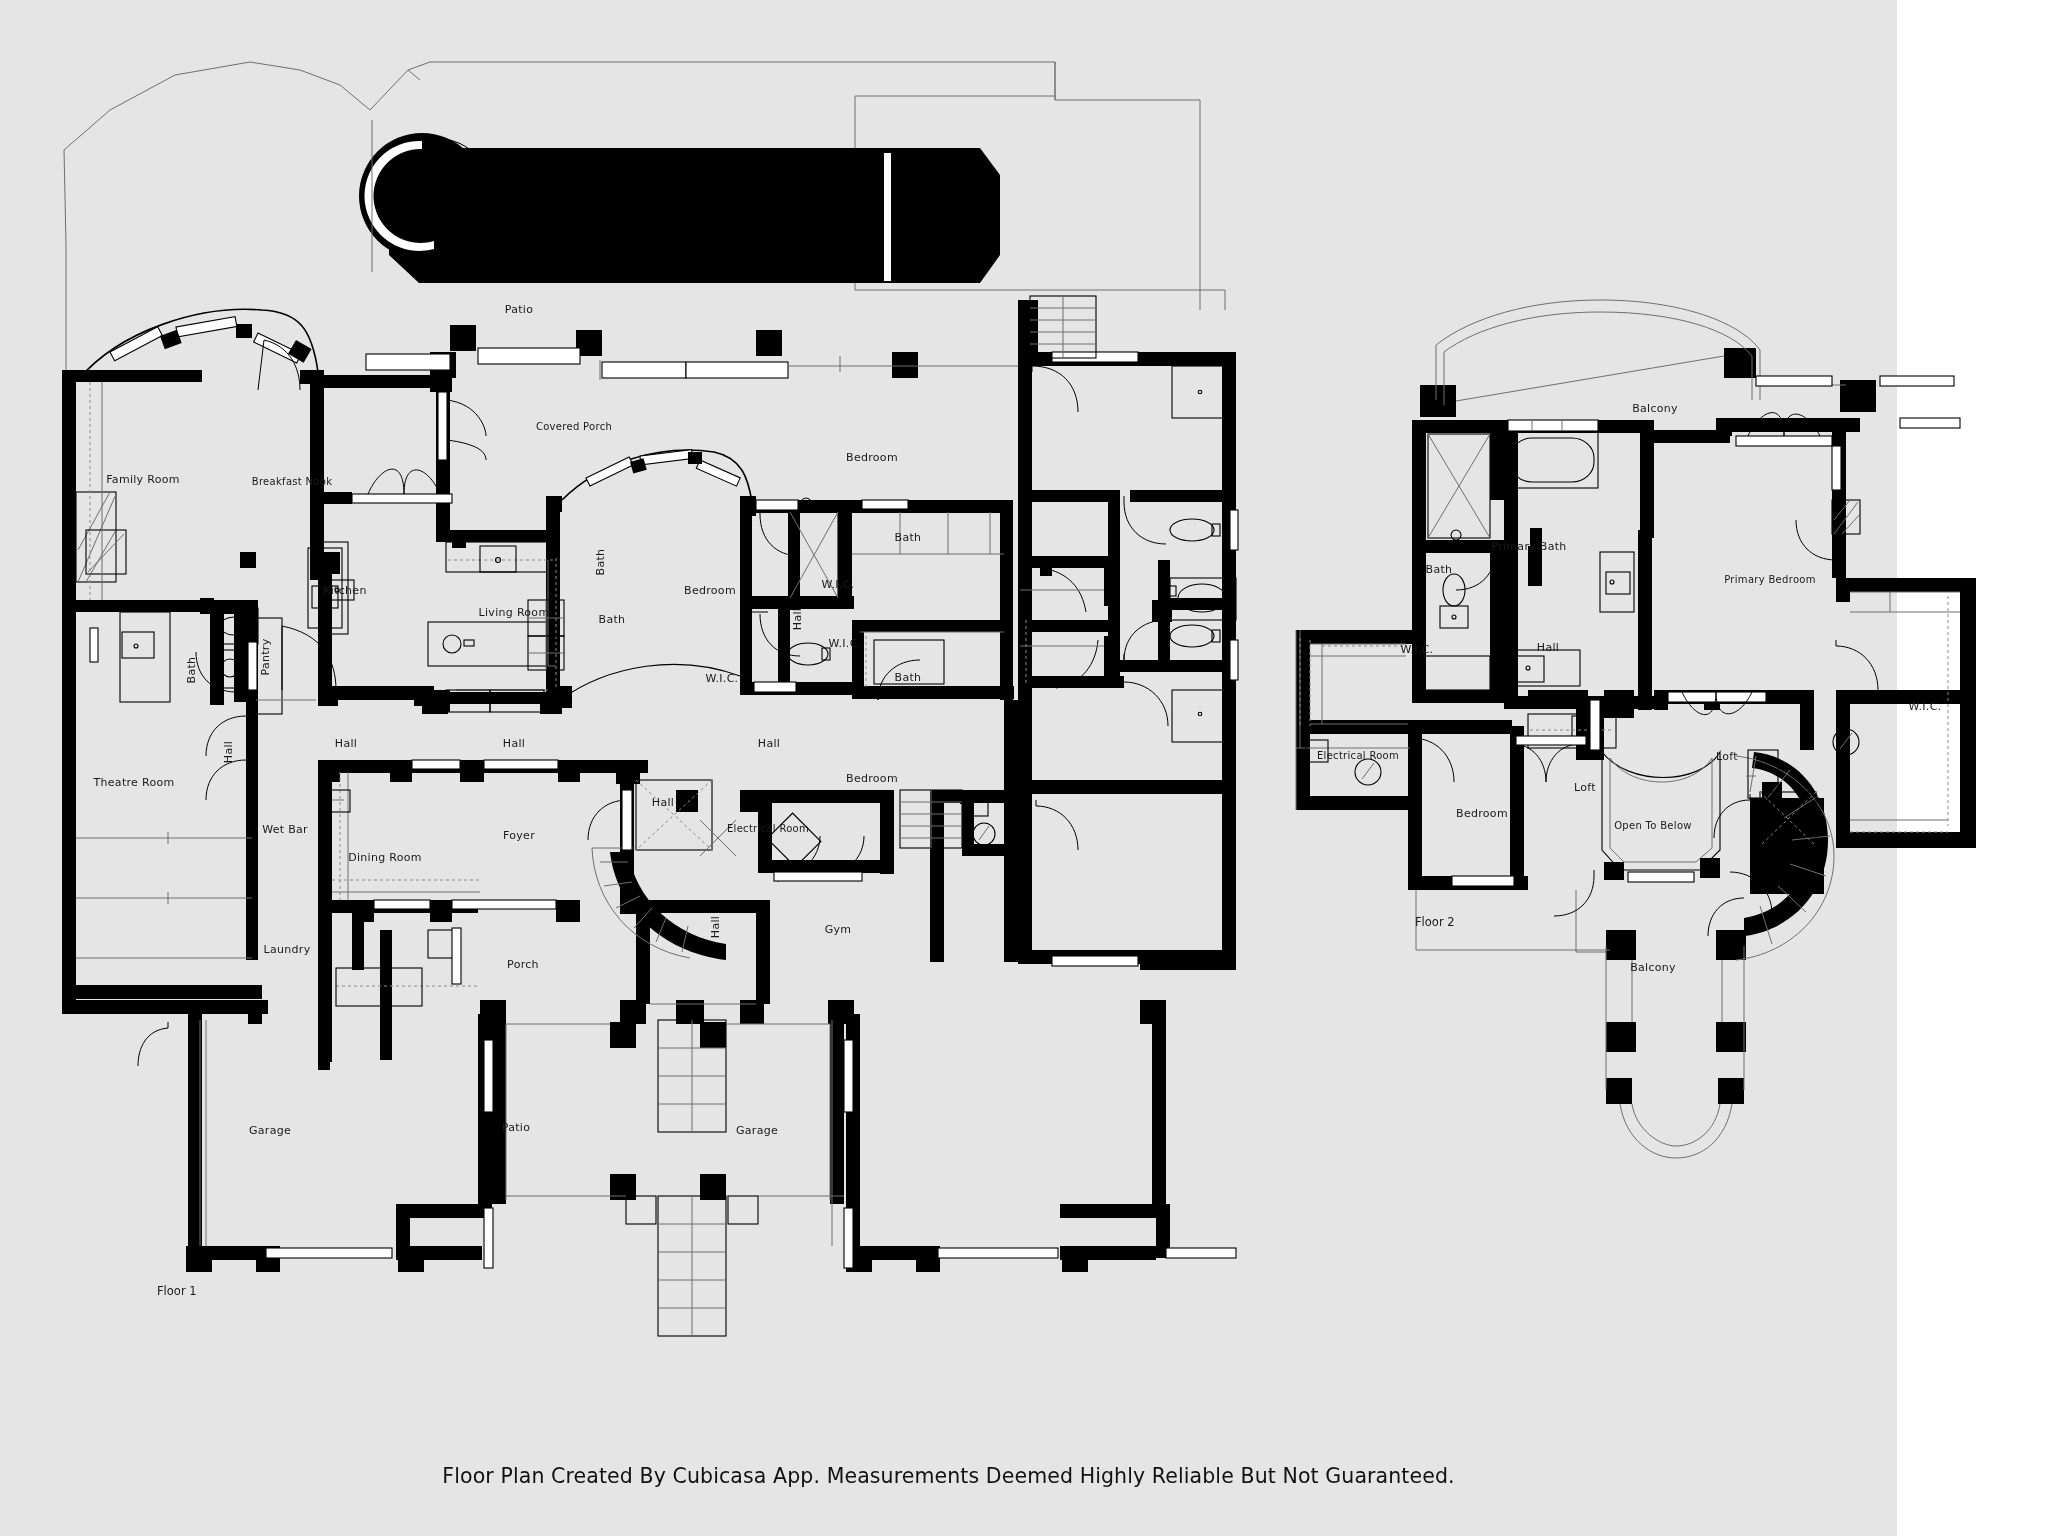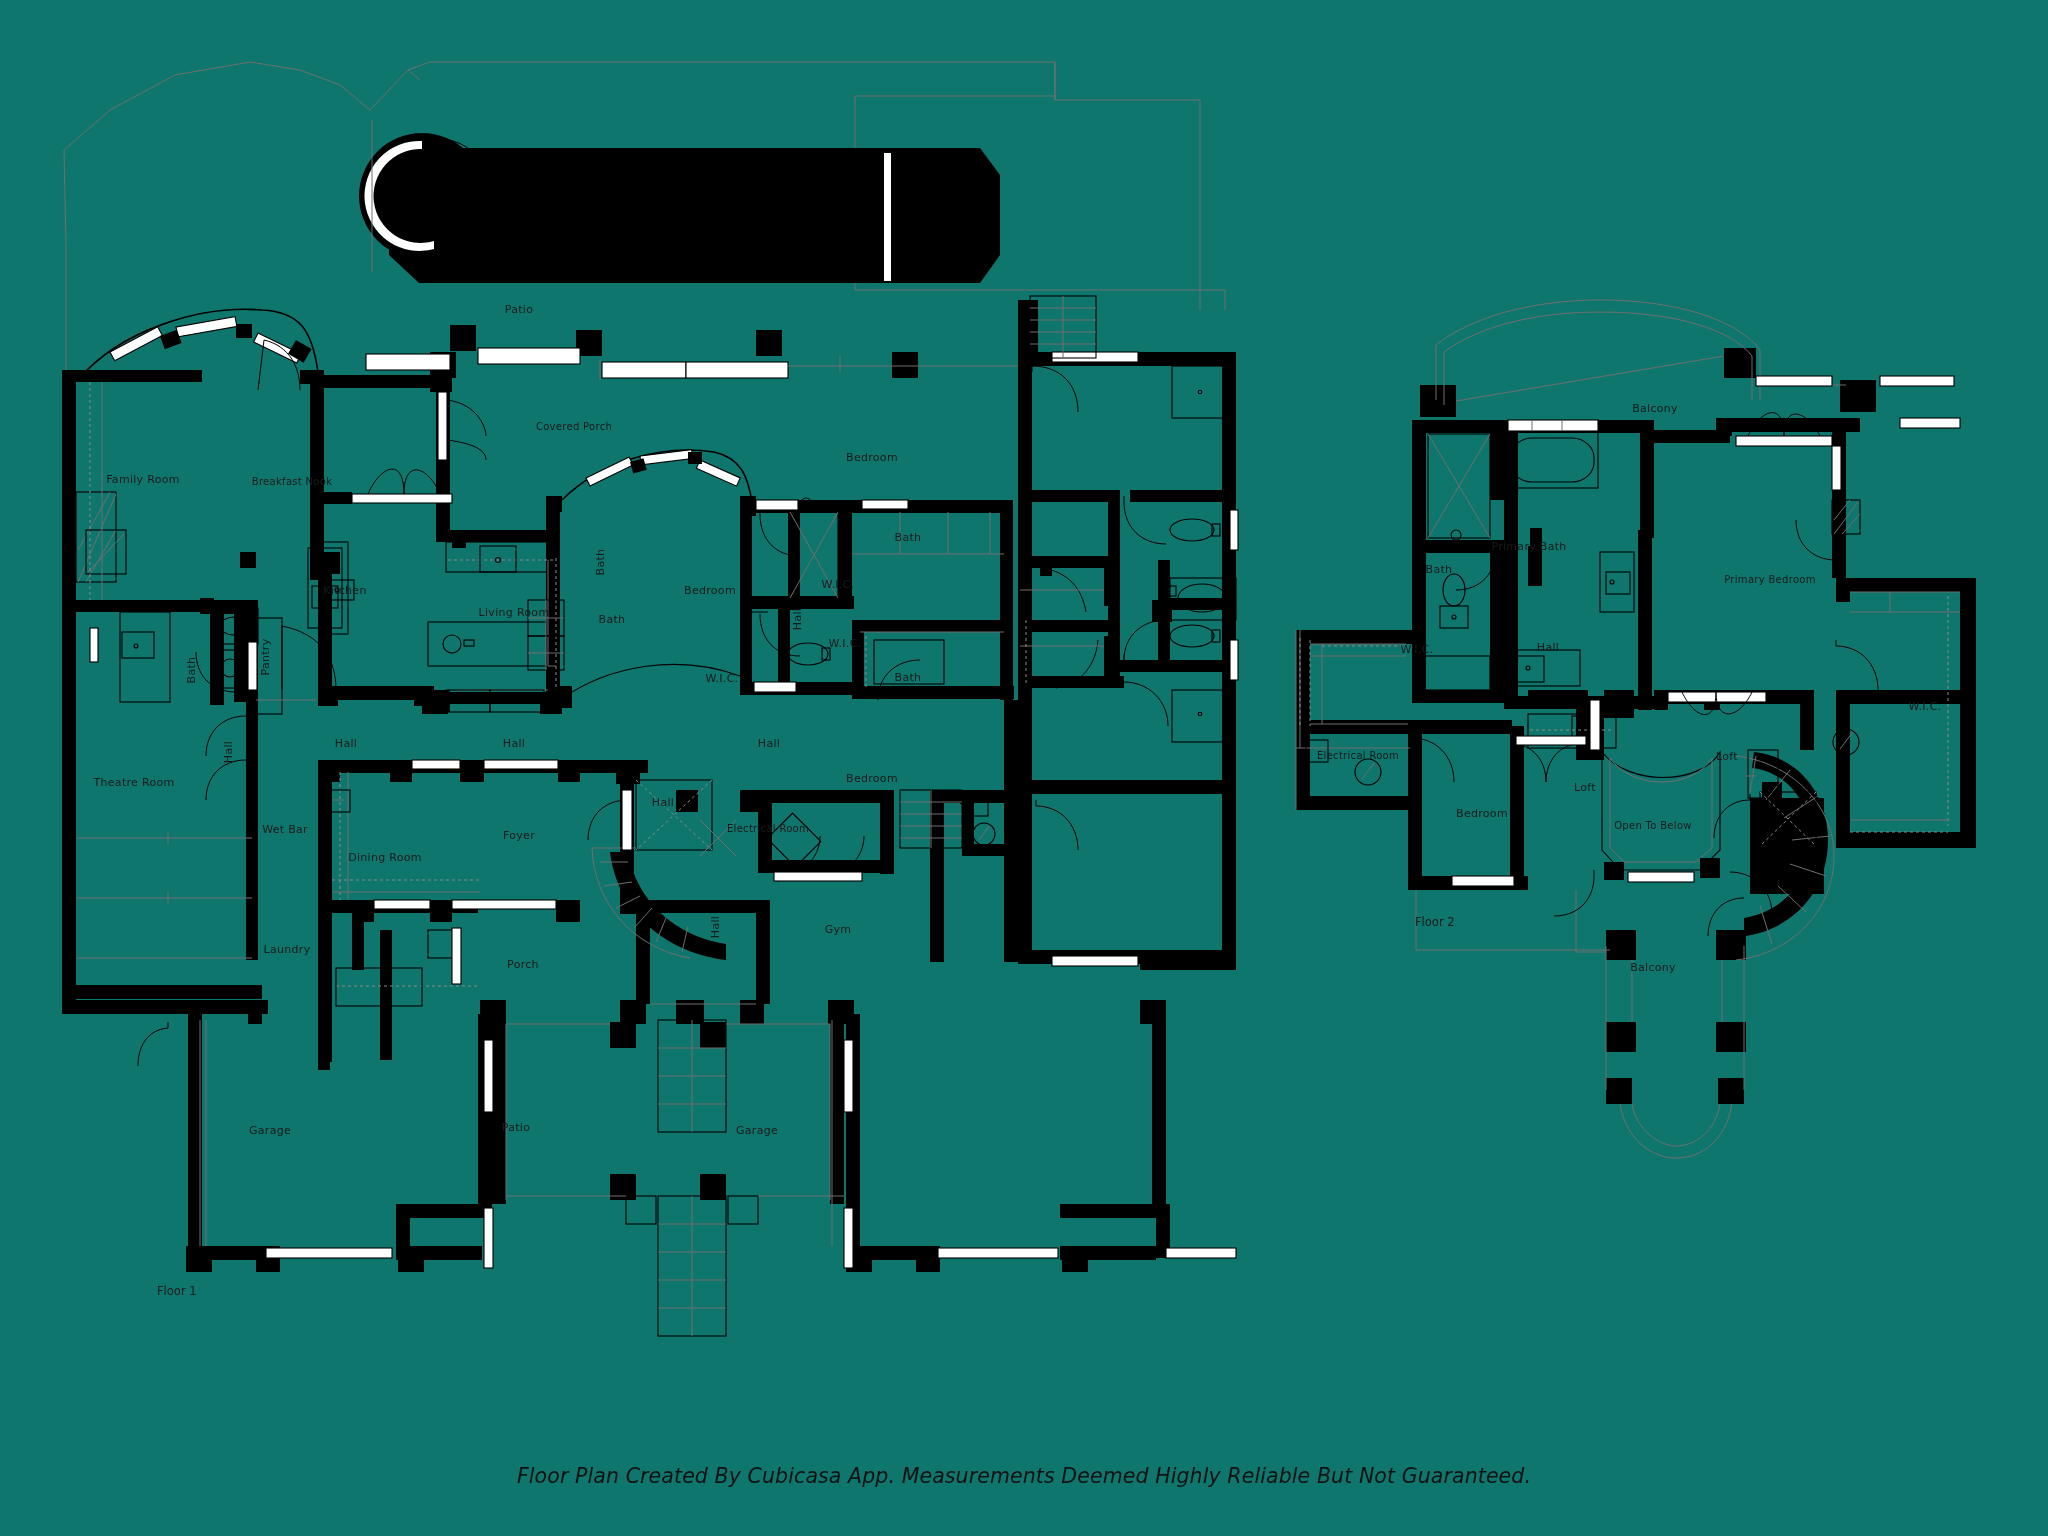--- a/index.html
+++ b/index.html
@@ -1,29 +1,29 @@
 <!DOCTYPE html>
 <html><head>
 <meta charset="utf-8">
 <style>
   html,body{margin:0;padding:0;background:#ffffff;}
   body{width:2048px;height:1536px;overflow:hidden;font-family:"DejaVu Sans",sans-serif;}
-  #stage{position:relative;width:2048px;height:1536px;background:#0f766e;}
+  #stage{position:relative;width:1897px;height:1536px;background:#e5e5e5;}
   svg{display:block;}
   .wall{fill:#000;}
   .thin{fill:none;stroke:#000;stroke-width:1.1;}
   .thin2{fill:none;stroke:#000;stroke-width:1.6;}
   .hair{fill:none;stroke:#6f6f6f;stroke-width:1;}
   .hairdash{fill:none;stroke:#8a8a8a;stroke-width:1;stroke-dasharray:3 3;}
   .glass{fill:#fff;stroke:#000;stroke-width:1.1;}
   .swing{fill:none;stroke:#000;stroke-width:1;}
   .lbl{font-family:"DejaVu Sans",sans-serif;font-size:11px;fill:#1a1a1a;text-anchor:middle;dominant-baseline:middle;letter-spacing:.3px;}
   .lbl.sm{font-size:10px;}
   .floorlbl{font-family:"DejaVu Sans",sans-serif;font-size:11.5px;fill:#1a1a1a;text-anchor:start;}
-  .caption{position:absolute;left:0;right:0;bottom:48px;text-align:center;font-family:"DejaVu Sans",sans-serif;font-size:20.5px;color:#111;letter-spacing:.1px;font-style:italic;}
+  .caption{position:absolute;left:0;right:0;bottom:48px;text-align:center;font-family:"DejaVu Sans",sans-serif;font-size:20.5px;color:#111;letter-spacing:.1px;}
   .solidblack{fill:#000;}
 </style>
 </head>
 <body>
 
 <div id="stage">
 
 <svg width="2048" height="1536" viewBox="0 0 2048 1536">
 
   <g>

